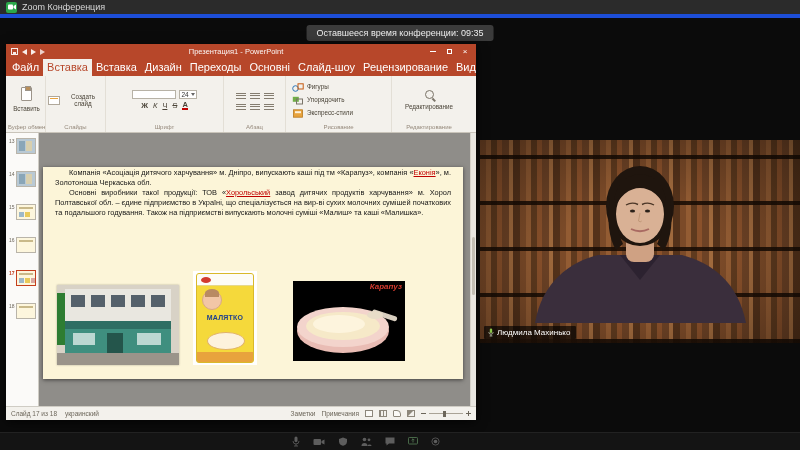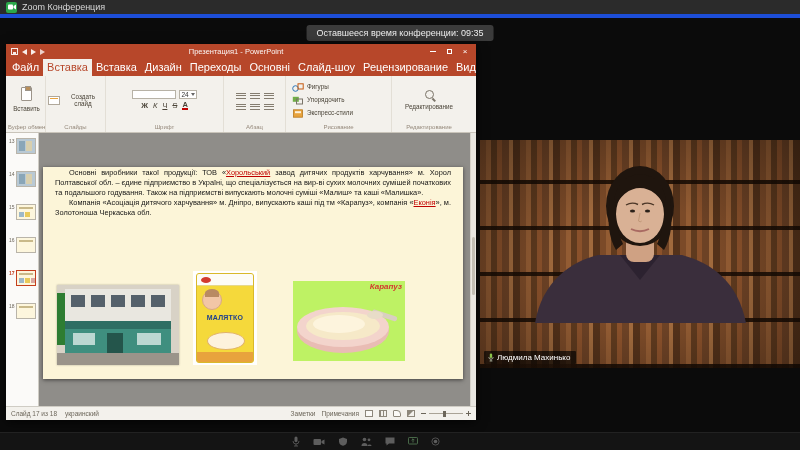--- a/index.html
+++ b/index.html
@@ -87,40 +87,40 @@
   .store-photo{position:absolute;left:14px;top:118px;width:122px;height:80px;box-shadow:0 0 2px rgba(0,0,0,.3)}
   .box-photo{position:absolute;left:150px;top:104px;width:64px;height:94px;background:#fff;display:flex;align-items:center;justify-content:center}
   .malyatko-box{width:58px;height:90px;background:#f5d93b;border:1px solid #d9b92a;border-radius:3px;position:relative;overflow:hidden}
   .mb-top{position:absolute;top:0;left:0;right:0;height:12px;background:#fdfcf6;border-bottom:1px solid #e6d88a}
   .mb-logo{position:absolute;top:3px;left:4px;width:10px;height:6px;border-radius:50%;background:#d23b2e}
   .mb-baby{position:absolute;top:16px;left:5px;width:20px;height:20px;border-radius:50%;background:#f2c6a6;border:1px solid #d8a886}
   .mb-baby::before{content:"";position:absolute;top:-2px;left:2px;right:2px;height:8px;border-radius:50% 50% 0 0;background:#b98a63}
   .mb-brand{position:absolute;top:40px;left:0;right:0;text-align:center;font-size:7px;font-weight:bold;color:#1d3f8f;letter-spacing:.2px}
   .mb-bowl{position:absolute;bottom:12px;left:10px;width:38px;height:18px;border-radius:50%;background:#fdf2dc;border:1px solid #e0b26a}
   .mb-band{position:absolute;bottom:0;left:0;right:0;height:10px;background:#e8a33d}
-  .porridge-photo{position:absolute;left:250px;top:114px;width:112px;height:80px;background:#bef264;overflow:hidden}
+  .porridge-photo{position:absolute;left:250px;top:114px;width:112px;height:80px;background:#000000;overflow:hidden}
   .karapuz-label{position:absolute;top:1px;right:3px;font-size:8px;font-weight:bold;font-style:italic;color:#d23b2e}
 
   .ppt-status{position:absolute;left:0;right:0;bottom:0;height:14px;background:#f3f1ec;border-top:1px solid #cfccc4;
     display:flex;align-items:center;font-size:6.5px;color:#6c665a;padding:0 5px;gap:8px}
   .status-right{margin-left:auto;display:flex;align-items:center;gap:6px}
   .view-ic{width:8px;height:7px;border:1px solid #8d877b;background:#fbfaf7}
   .view-ic.vs2{background:repeating-linear-gradient(90deg,#8d877b 0 1.5px,transparent 1.5px 3px)}
   .view-ic.vs3{border-radius:1px 4px 1px 1px}
   .view-ic.vs4{background:linear-gradient(135deg,#8d877b 45%,transparent 46%)}
   .zoom-ctrl{display:flex;align-items:center;gap:3px}
   .z-minus{width:5px;height:1px;background:#6c665a}
   .z-plus{position:relative;width:5px;height:5px}
   .z-plus::before{content:"";position:absolute;top:2px;left:0;width:5px;height:1px;background:#6c665a}
   .z-plus::after{content:"";position:absolute;left:2px;top:0;width:1px;height:5px;background:#6c665a}
   .z-track{width:34px;height:1px;background:#a9a396;position:relative}
   .z-knob{position:absolute;left:40%;top:-2.5px;width:3px;height:6px;background:#6c665a}
 
   
-  .video{position:absolute;left:480px;top:140px;width:320px;height:228px;background:#6b421f;overflow:hidden}
+  .video{position:absolute;left:480px;top:140px;width:320px;height:203px;background:#6b421f;overflow:hidden}
   .shelf-bg{position:absolute;inset:0;
     background:
       repeating-linear-gradient(0deg, rgba(24,12,4,.88) 0 4px, rgba(0,0,0,0) 4px 46px),
       repeating-linear-gradient(90deg,#7b4a28 0 6px,#935c33 6px 11px,#5f3a1e 11px 17px,#8a512b 17px 22px,#6d4225 22px 29px,#a06a3d 29px 33px,#54321a 33px 40px)}
   .video::before{content:"";position:absolute;inset:0;background:radial-gradient(ellipse at 50% 55%, rgba(0,0,0,0) 35%, rgba(0,0,0,.38) 100%);z-index:2}
   .person{position:absolute;inset:0;z-index:3}
   .name-tag{position:absolute;left:4px;bottom:4px;z-index:4;background:rgba(0,0,0,.65);color:#fff;font-size:8px;
     padding:2px 6px 2px 4px;display:flex;align-items:center;gap:3px;border-radius:1px}
 
   
@@ -321,22 +321,22 @@
           <div class="thumb-box">
               <div class="tb-line"></div>
             </div>
         </div>
       </div>
 
       <div class="slide-area">
 
         <div class="slide">
           <div class="slide-body">
+            <p><span>Компанія «Асоціація дитячого харчування» м. Дніпро, випускають каші під тм «Карапуз», компанія «</span><span class="doclink">Еконія</span><span>», м. Золотоноша Черкаська обл.</span></p>
             <p><span>Основні виробники такої продукції: ТОВ «</span><span class="doclink">Хорольський</span><span> завод дитячих продуктів харчування» м. Хорол Полтавської обл. – єдине підприємство в Україні, що спеціалізується на вир-ві сухих молочних сумішей початкових та подальшого годування. Також на підприємстві випускають молочні суміші «Малиш» та каші «Малишка».</span></p>
-            <p><span>Компанія «Асоціація дитячого харчування» м. Дніпро, випускають каші під тм «Карапуз», компанія «</span><span class="doclink">Еконія</span><span>», м. Золотоноша Черкаська обл.</span></p>
           </div>
 
           <div class="store-photo">
             <svg width="122" height="80" viewBox="0 0 122 80">
               <rect x="0" y="0" width="122" height="80" fill="#d8d2c6"></rect>
               <rect x="8" y="4" width="106" height="32" fill="#e9e7e0"></rect>
               <rect x="14" y="10" width="14" height="12" fill="#55616b"></rect>
                 <rect x="34" y="10" width="14" height="12" fill="#55616b"></rect>
               <rect x="54" y="10" width="14" height="12" fill="#55616b"></rect>
                 <rect x="74" y="10" width="14" height="12" fill="#55616b"></rect>

